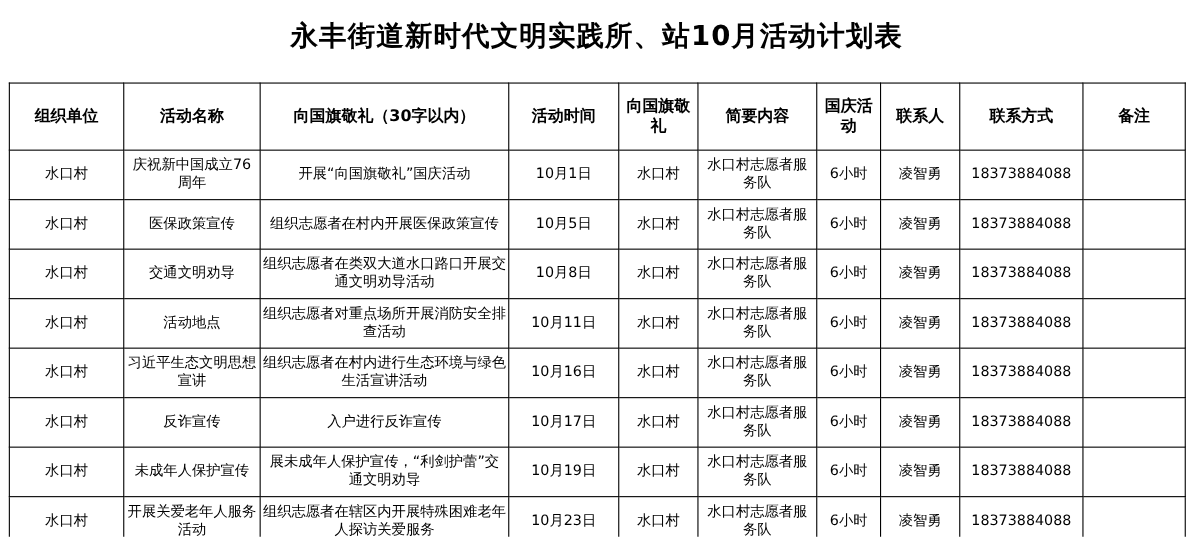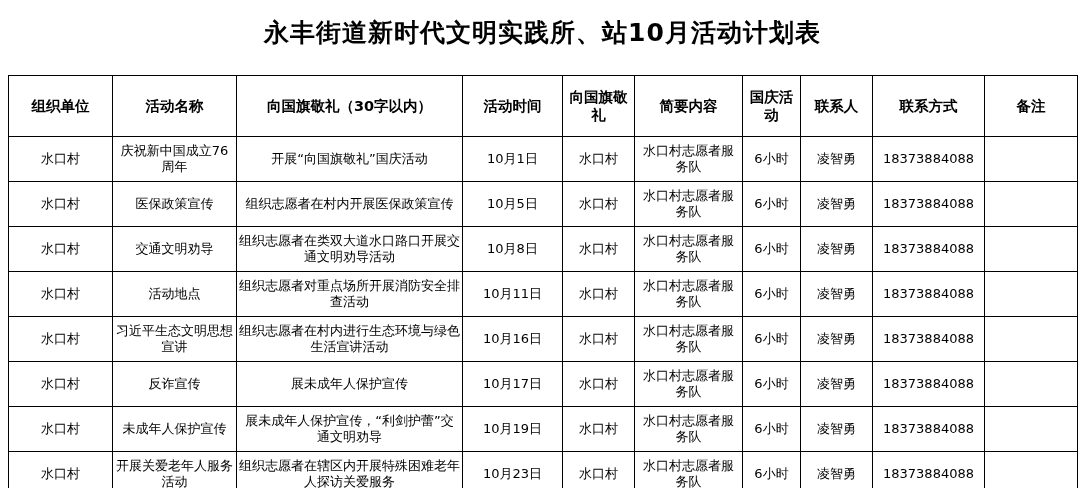--- a/index.html
+++ b/index.html
@@ -164,21 +164,21 @@
           <td>水口村</td>
           <td>水口村志愿者服务队</td>
           <td>6小时</td>
           <td>凌智勇</td>
           <td class="num">18373884088</td>
           <td></td>
         </tr>
         <tr>
           <td>水口村</td>
           <td>反诈宣传</td>
-          <td class="desc-cell">展未成年人保护宣传</td>
+          <td class="desc-cell">入户进行反诈宣传</td>
           <td class="num">10月17日</td>
           <td>水口村</td>
           <td>水口村志愿者服务队</td>
           <td>6小时</td>
           <td>凌智勇</td>
           <td class="num">18373884088</td>
           <td></td>
         </tr>
         <tr>
           <td>水口村</td>

